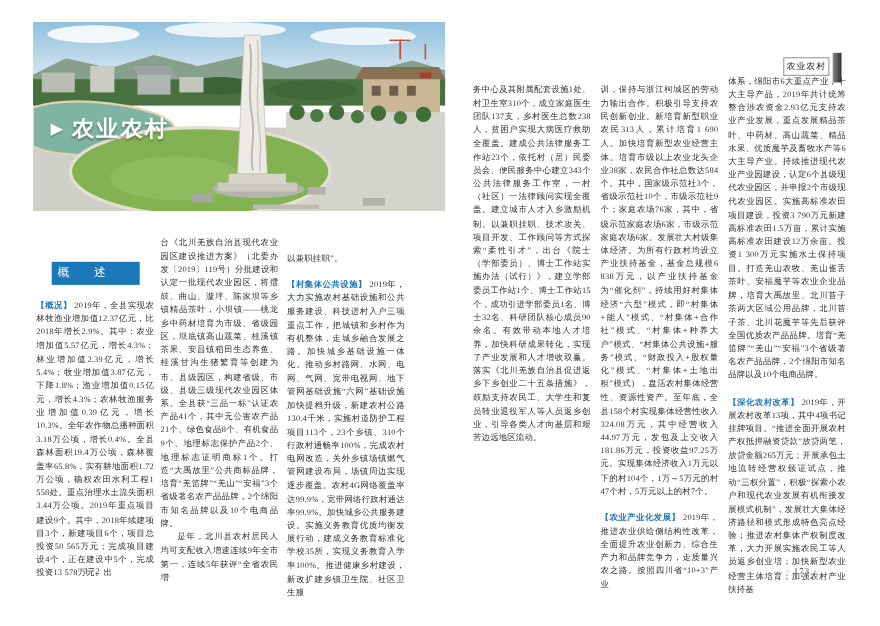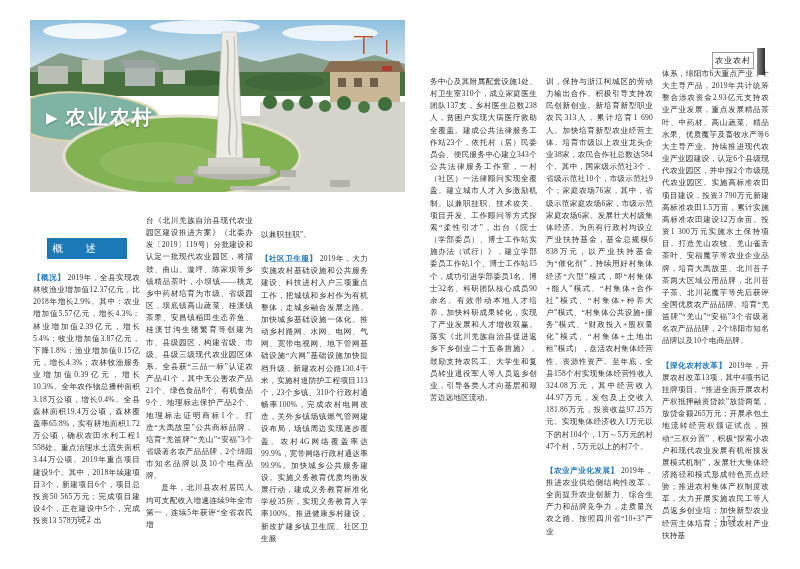--- a/index.html
+++ b/index.html
@@ -143,21 +143,21 @@
   <p class="ind">
     <span>是年，北川县农村居民人均可支配收入增速连续9年全市第一，连续5年获评“全省农民增</span>
   </p>
 </div>
 
 <div class="col" style="left:261px;top:229px;">
   <p>
     <span>以兼职挂职”。</span>
   </p>
   <p class="sect">
-    <span class="hd">【社区卫生服】</span>
+    <span class="hd">【村集体公共设施】</span>
     <span>2019年，大力实施农村基础设施和公共服务建设、科技进村入户三项重点工作，把城镇和乡村作为有机整体，走城乡融合发展之路。加快城乡基础设施一体化。推动乡村路网、水网、电网、气网、宽带电视网、地下管网基础设施“六网”基础设施加快提档升级，新建农村公路130.4千米，实施村道防护工程项目113个，23个乡镇、310个行政村通畅率100%，完成农村电网改造，关外乡镇场镇燃气管网建设布局，场镇周边实现逐步覆盖。农村4G网络覆盖率达99.9%，宽带网络行政村通达率99.9%。加快城乡公共服务建设。实施义务教育优质均衡发展行动，建成义务教育标准化学校35所，实现义务教育入学率100%。推进健康乡村建设，新改扩建乡镇卫生院、社区卫生服</span>
   </p>
 </div>
 
 <div class="pagenum left">· 172 ·</div>
 
 <div class="corner-tab">农业农村</div>
 <div class="corner-bar"></div>
 
 <div class="col" style="left:430px;top:76px;">

